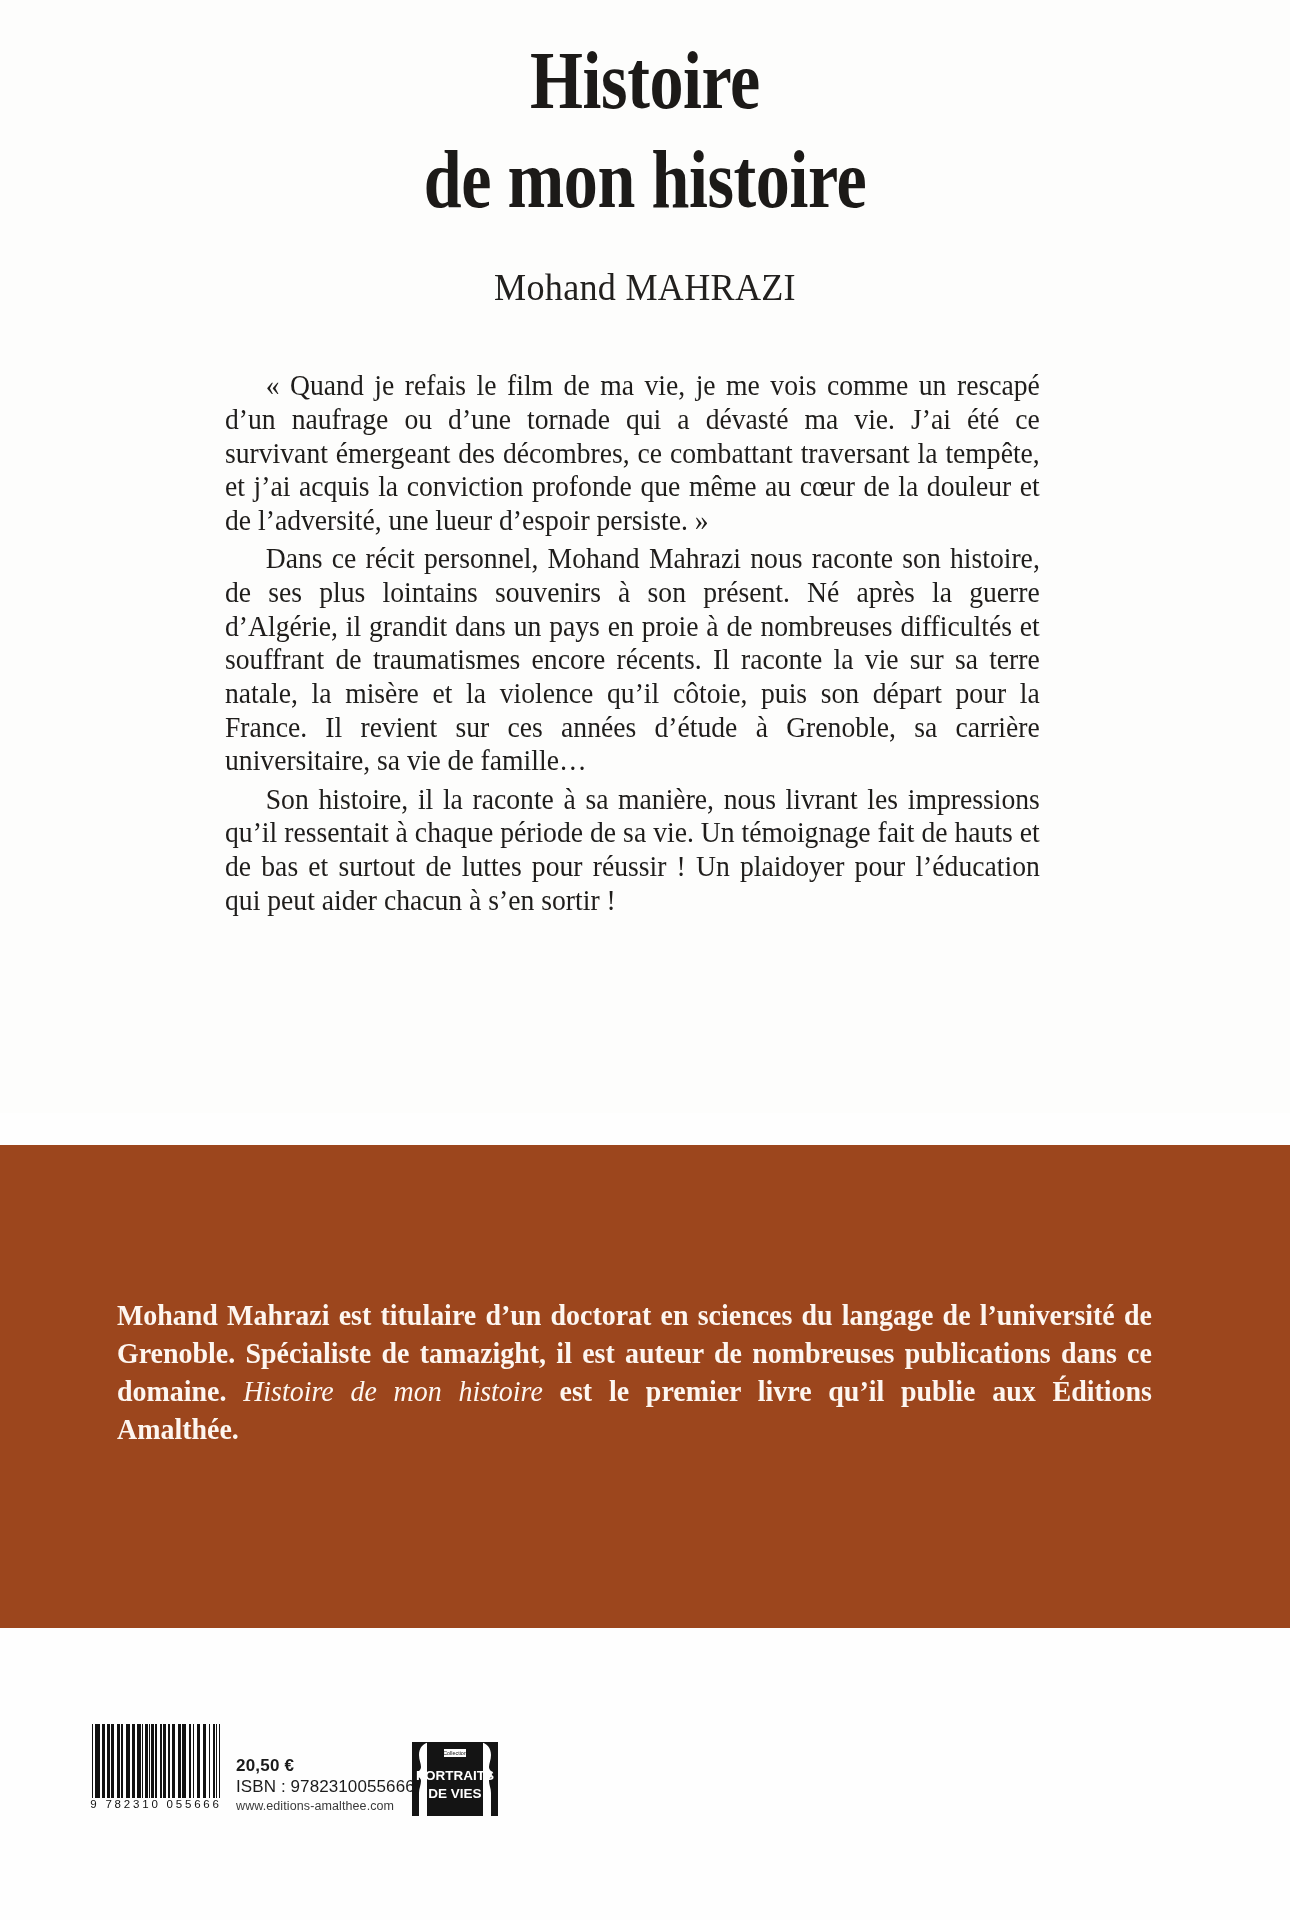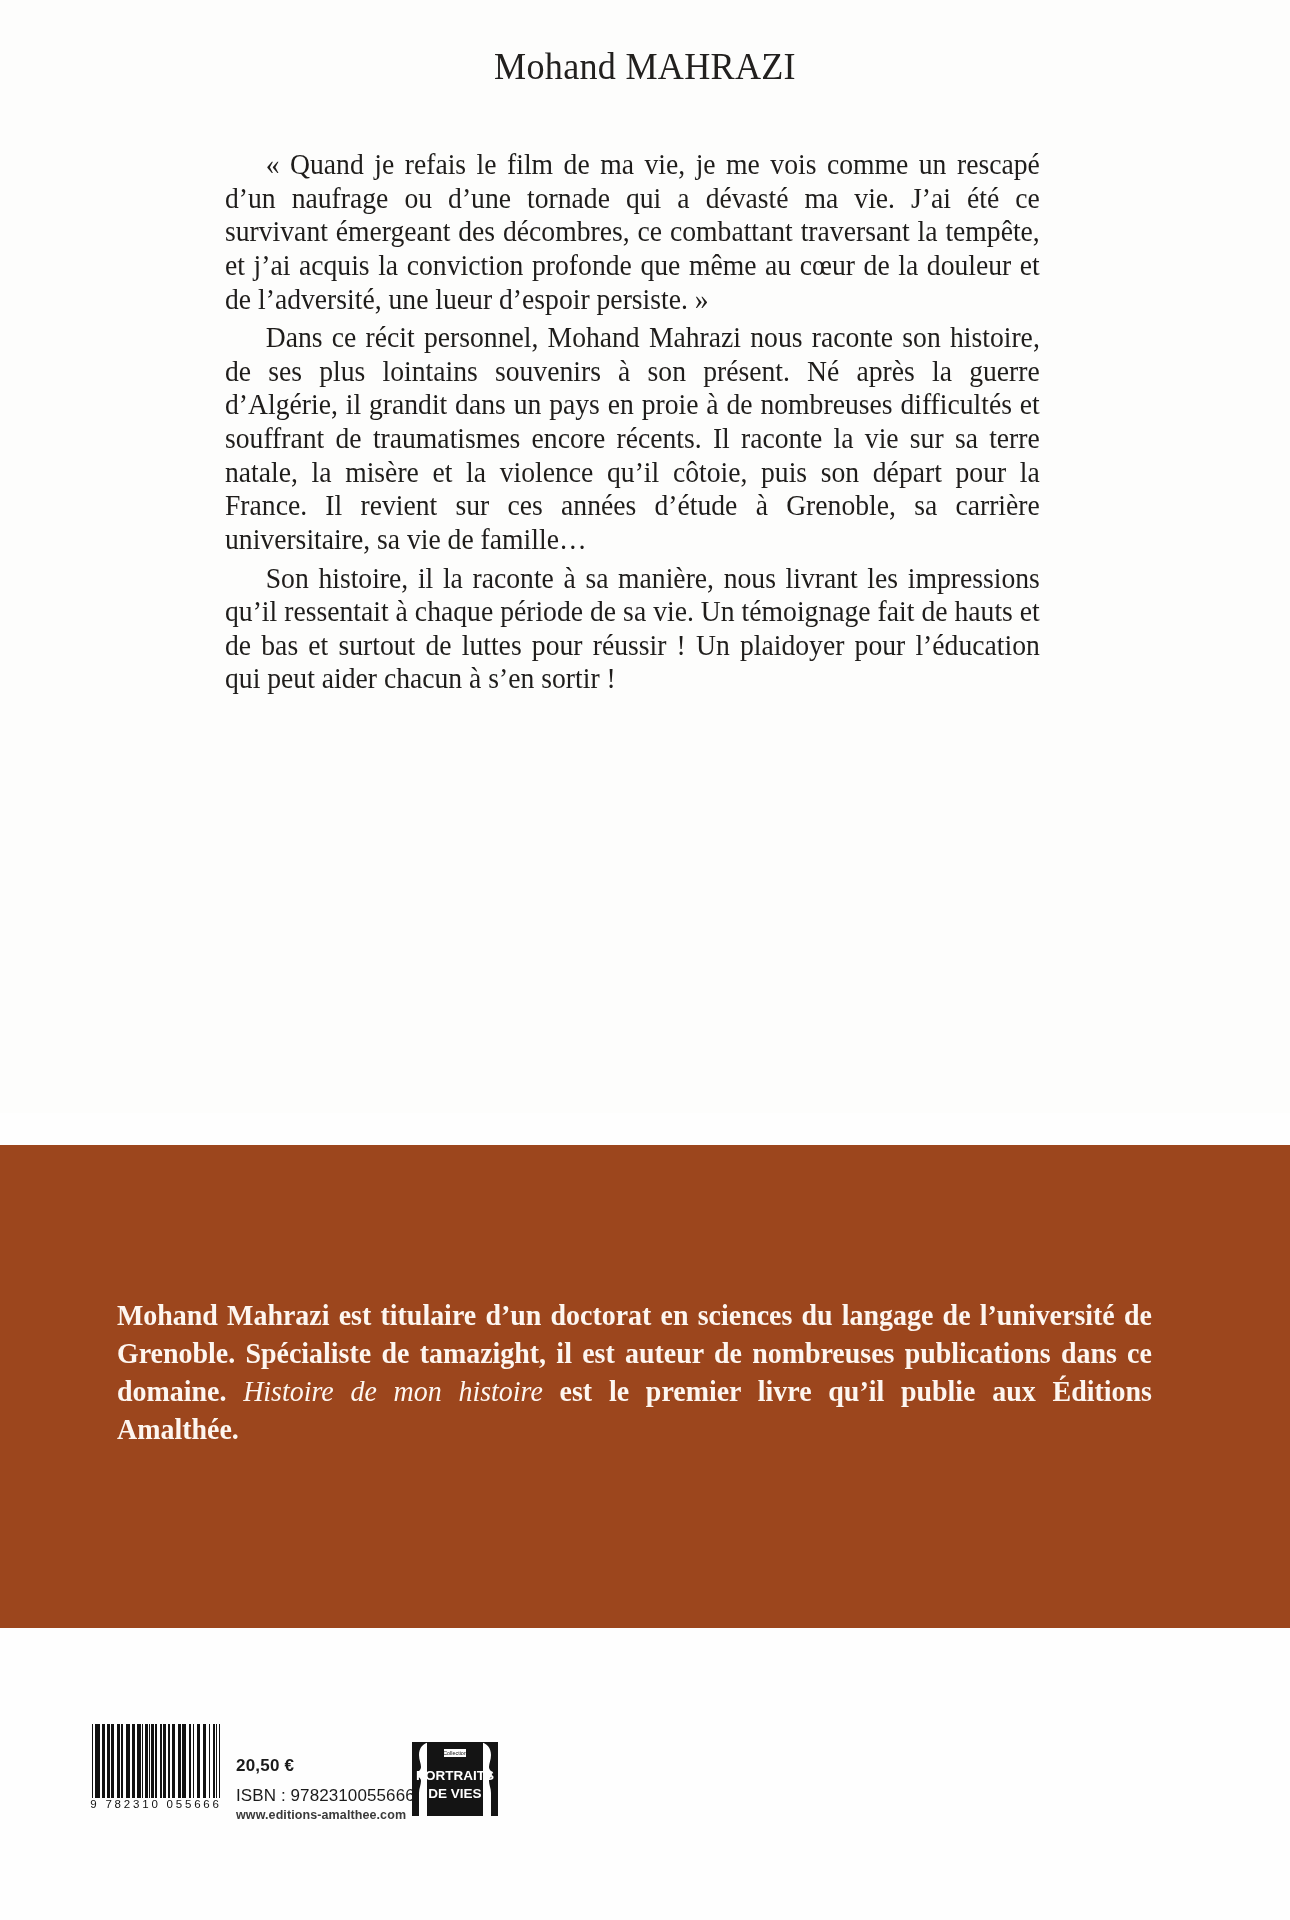--- a/index.html
+++ b/index.html
@@ -149,31 +149,31 @@
     position: absolute;
     left: 236px;
     top: 32px;
     font-family: "Liberation Sans", sans-serif;
     color: #1b1b1b;
   }
   .price {
     font-size: 17px;
     font-weight: 700;
     letter-spacing: 0.2px;
-    margin-bottom: 10px;
+    margin-bottom: 1px;
   }
   .isbn {
     font-size: 17px;
     font-weight: 400;
     letter-spacing: 0.1px;
     margin-bottom: 2px;
   }
   .website {
     font-size: 12.5px;
-    font-weight: 700;
+    font-weight: 400;
     letter-spacing: 0.1px;
     color: #3a3a3a;
   }
 
   
   .collection-logo {
     position: absolute;
     left: 410px;
     top: 12px;
     width: 90px;
@@ -181,20 +181,24 @@
   }
   .collection-logo svg { display: block; }
 </style>
 </head>
 <body>
 
 <div class="page">
 
   <section class="top-zone">
 
+    <div class="title-block">
+      <div class="title-line title-line-1">Histoire</div>
+      <div class="title-line title-line-2">de mon histoire</div>
+    </div>
 
     <div class="author-name">Mohand MAHRAZI</div>
 
     <div class="blurb">
       <p>« Quand je refais le film de ma vie, je me vois comme un rescapé d’un naufrage ou d’une tornade qui a dévasté ma vie. J’ai été ce survivant émergeant des décombres, ce combattant traversant la tempête, et j’ai acquis la conviction profonde que même au cœur de la douleur et de l’adversité, une lueur d’espoir persiste. »</p>
       <p>Dans ce récit personnel, Mohand Mahrazi nous raconte son histoire, de ses plus lointains souvenirs à son présent. Né après la guerre d’Algérie, il grandit dans un pays en proie à de nombreuses difficultés et souffrant de traumatismes encore récents. Il raconte la vie sur sa terre natale, la misère et la violence qu’il côtoie, puis son départ pour la France. Il revient sur ces années d’étude à Grenoble, sa carrière universitaire, sa vie de famille…</p>
       <p>Son histoire, il la raconte à sa manière, nous livrant les impressions qu’il ressentait à chaque période de sa vie. Un témoignage fait de hauts et de bas et surtout de luttes pour réussir ! Un plaidoyer pour l’éducation qui peut aider chacun à s’en sortir !</p>
     </div>
 
   </section>

